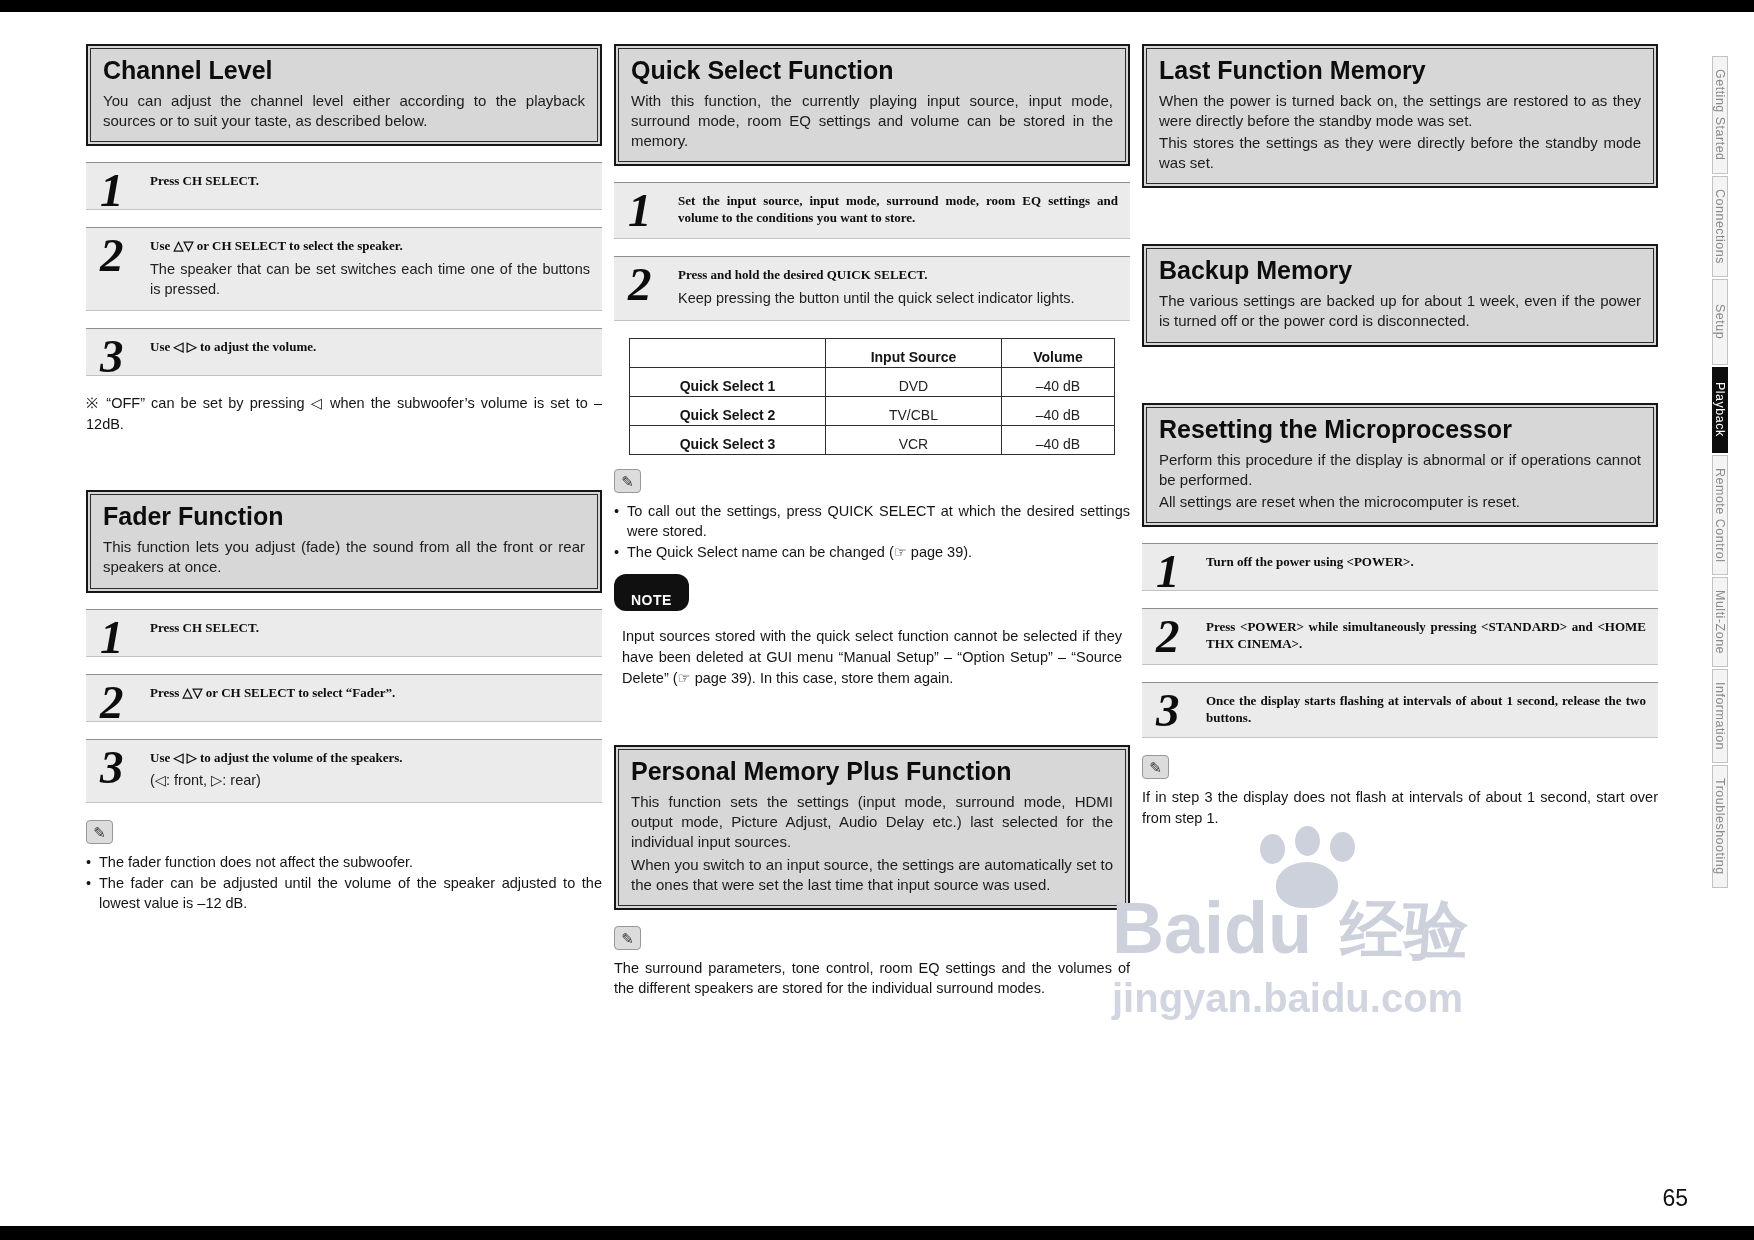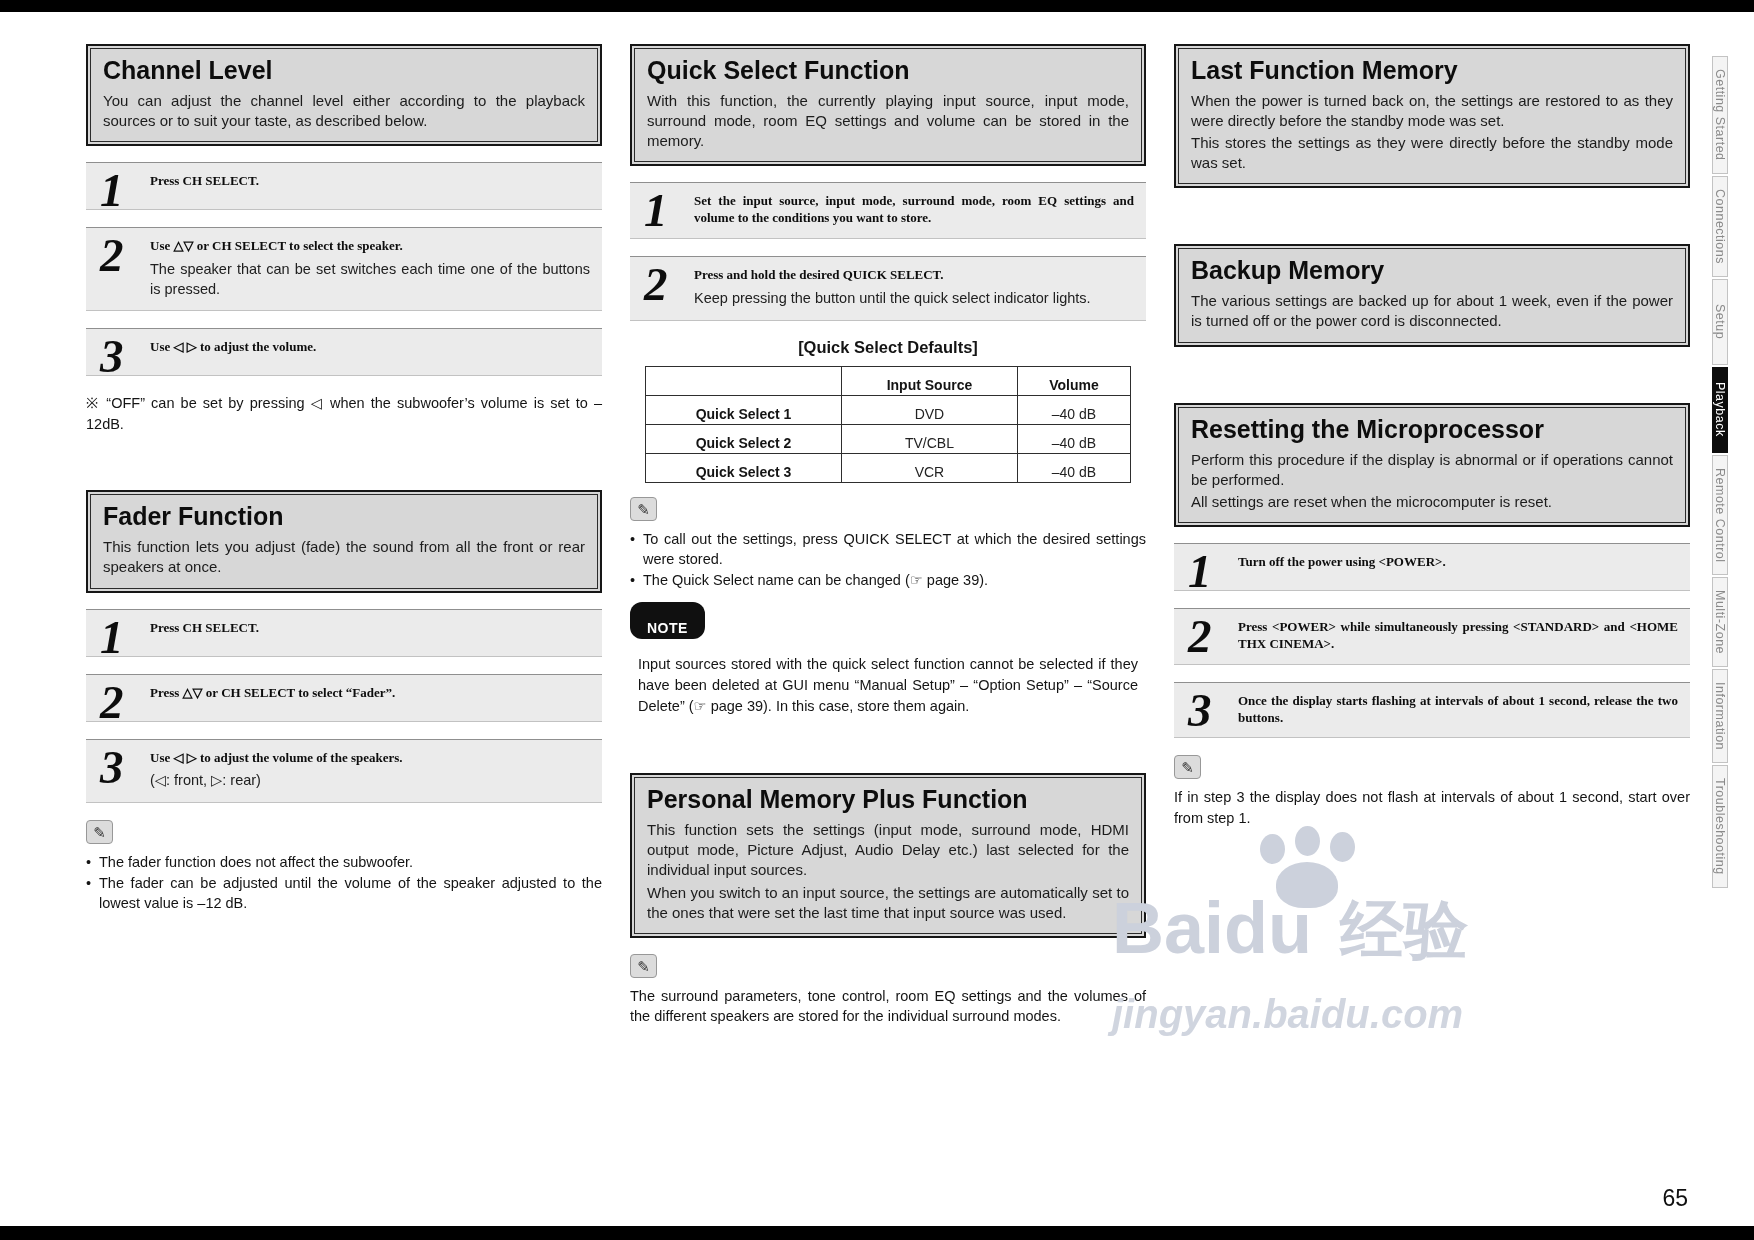--- a/index.html
+++ b/index.html
@@ -6,21 +6,21 @@
   html,body { margin:0; padding:0; }
   body {
     width:1754px; height:1240px; position:relative; overflow:hidden;
     background:#fff; color:#141414;
     font-family:"Liberation Sans", sans-serif;
   }
   .bar { position:absolute; left:0; width:100%; background:#000; }
   .bar.top { top:0; height:12px; }
   .bar.bottom { bottom:0; height:14px; }
 
-  .content { position:absolute; top:44px; left:86px; display:flex; gap:28px; }
+  .content { position:absolute; top:44px; left:86px; display:flex; gap:12px; }
   .col { width:516px; }
 
   
   .gbox {
     background:#d7d7d7;
     border:2px solid #161616;
     box-shadow: inset 0 0 0 2px #d7d7d7, inset 0 0 0 3px #2b2b2b;
     padding:10px 15px 13px;
     margin-bottom:16px;
   }
@@ -78,21 +78,21 @@
     font-size:12.5px; letter-spacing:0.5px;
     writing-mode:vertical-rl;
     display:flex; align-items:center; justify-content:center;
   }
   .tab.active { background:#0d0d0d; color:#fff; border-color:#0d0d0d; }
 
   
   .wm { position:absolute; left:1112px; top:892px; color:#ccd1dc; user-select:none; }
   .wmline1 { display:flex; align-items:flex-end; gap:28px; font-weight:bold; font-size:72px; line-height:1; }
   .wmcn { font-size:64px; line-height:1.05; }
-  .wmline2 { font-size:40px; font-weight:bold; margin-top:28px; opacity:0.9;font-style:italic; }
+  .wmline2 { font-size:40px; font-weight:bold; margin-top:12px; opacity:0.9; }
   .paw { position:absolute; left:142px; top:-62px; width:110px; height:88px; }
   .paw::before {
     content:""; position:absolute; left:6px; top:4px; width:25px; height:30px;
     border-radius:50%; background:#ccd1dc;
     box-shadow: 35px -8px 0 #ccd1dc, 70px -2px 0 #ccd1dc;
   }
   .paw::after {
     content:""; position:absolute; left:22px; top:32px; width:62px; height:46px;
     border-radius:52% 52% 46% 46%; background:#ccd1dc;
   }
@@ -169,21 +169,20 @@
       <span class="stepnum">1</span>
       <div class="steptext">Set the input source, input mode, surround mode, room EQ settings and volume to the conditions you want to store.</div>
     </div>
 
     <div class="step">
       <span class="stepnum">2</span>
       <div class="steptext">Press and hold the desired QUICK SELECT.</div>
       <div class="stepsub">Keep pressing the button until the quick select indicator lights.</div>
     </div>
 
-    <div class="tblcap">[Quick Select Defaults]</div>
     <table class="qtable">
       <thead>
         <tr>
           <th></th>
           <th>Input Source</th>
           <th>Volume</th>
         </tr>
       </thead>
       <tbody>
         <tr>

